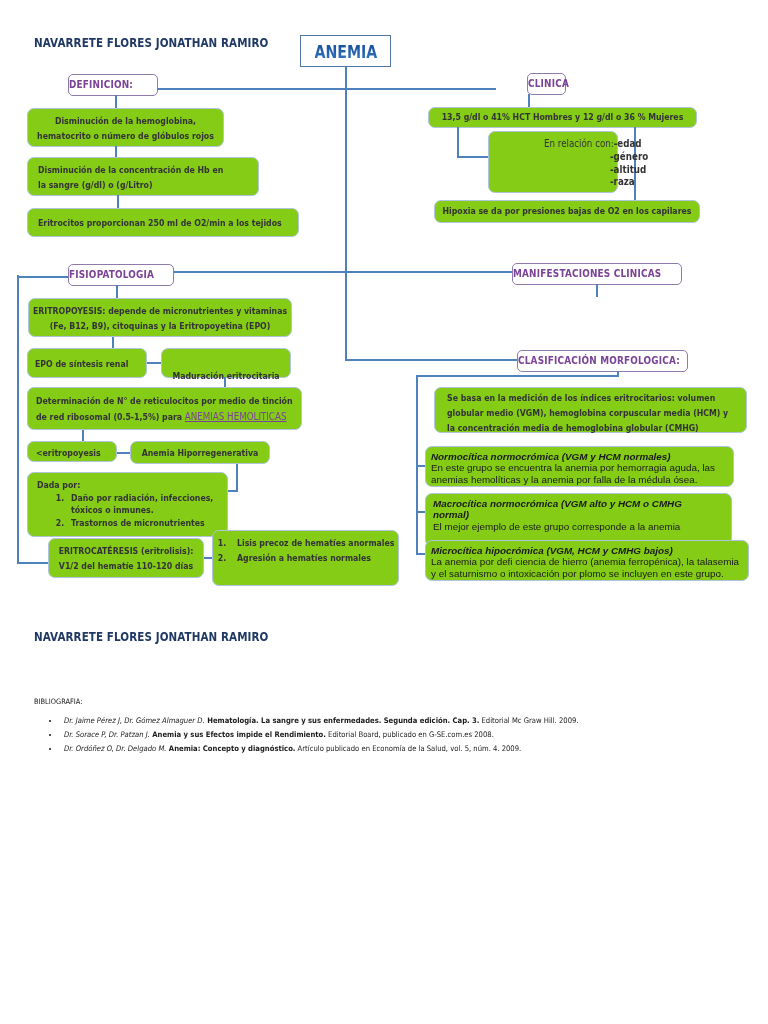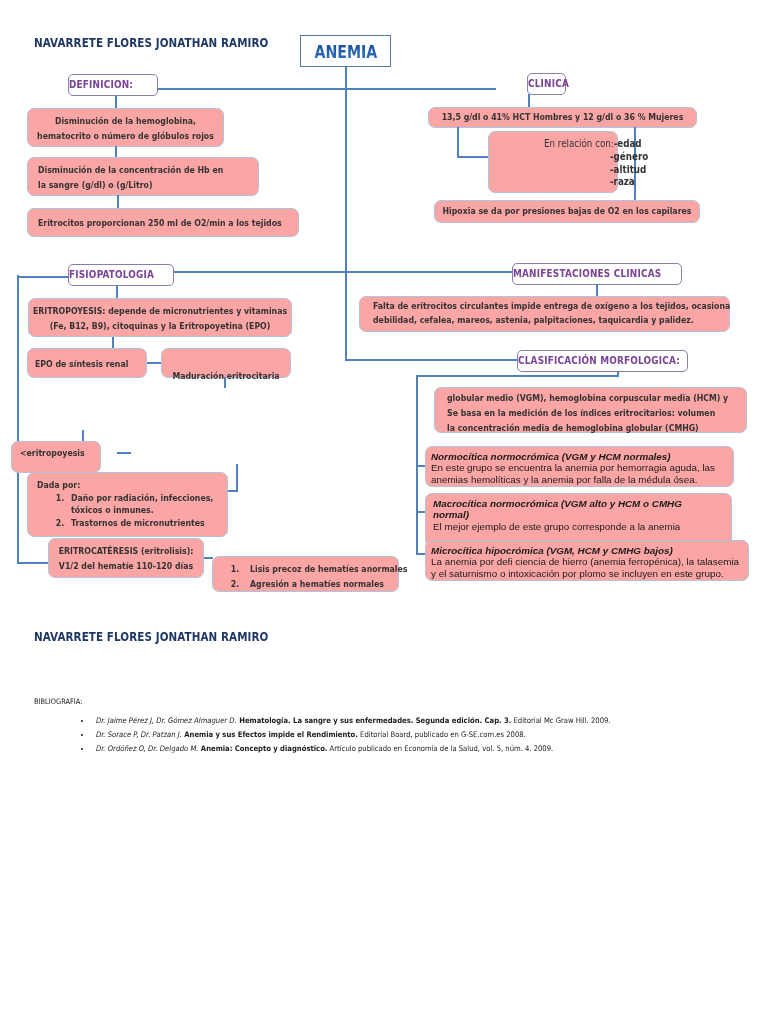--- a/index.html
+++ b/index.html
@@ -1,21 +1,21 @@
 <!DOCTYPE html>
 <html><head>
 <meta charset="utf-8">
 <title>Anemia</title>
 <style>
   html,body{margin:0;padding:0;}
   body{width:768px;height:1024px;background:#ffffff;font-family:"Liberation Sans",sans-serif;
        -webkit-font-smoothing:antialiased;}
   #page{position:relative;width:768px;height:1024px;overflow:hidden;}
   .rbox{position:absolute;box-sizing:border-box;border:1px solid #b0c4de;border-radius:7px;
-        background:#fca5a5;color:#333333;font-size:8.7px;line-height:15px;font-weight:bold;
+        background:#84cc16;color:#333333;font-size:8.7px;line-height:15px;font-weight:bold;
         white-space:nowrap;
         font-family:"DejaVu Sans Condensed","Liberation Sans",sans-serif;}
   .tagbox{position:absolute;box-sizing:border-box;border:1px solid #8f7bab;border-radius:5px;
         background:#ffffff;color:#7b4397;font-size:9.9px;font-weight:bold;
         font-family:"DejaVu Sans Condensed","Liberation Sans",sans-serif;letter-spacing:.2px;}
   .line{position:absolute;background:#4f81bd;}
   .hline{height:2px;}
   .vline{width:2px;}
   .ctr{text-align:center;}
   .name{position:absolute;color:#1f3864;font-weight:bold;font-size:11.5px;
@@ -36,21 +36,21 @@
   .olist2 li{white-space:nowrap;padding-left:8px;}
   .tipo{font-family:"Liberation Sans",sans-serif;font-weight:normal;font-size:9.85px;
         line-height:11.3px;color:#1a1a1a;}
   .tipo-title{font-weight:bold;font-style:italic;}
   .tipo-wrap{white-space:normal;}
   .tipo-body{font-weight:normal;}
   .biblabel{position:absolute;font-size:7.4px;color:#1a1a1a;
         font-family:"DejaVu Sans Condensed","Liberation Sans",sans-serif;}
   .biblist{position:absolute;margin:0;padding-left:26px;font-size:7.6px;line-height:14px;
         color:#1a1a1a;font-family:"DejaVu Sans Condensed","Liberation Sans",sans-serif;}
-  .biblist li{padding-left:4px;margin-left:32px;}
+  .biblist li{padding-left:4px;}
 </style>
 </head>
 <body>
 
 <div id="page">
 
   <div class="name" style="left:34px;top:36px;">NAVARRETE FLORES JONATHAN RAMIRO</div>
 
   <div class="rootbox" style="left:300px;top:35px;width:91px;height:32px;">
     <span>ANEMIA</span>
@@ -124,72 +124,75 @@
 
   <div class="rbox" style="left:27px;top:348px;width:120px;height:30px;padding:8px 0 0 7px;">
     <div>EPO de síntesis renal</div>
   </div>
   <div class="line hline" style="left:147px;top:362px;width:15px;"></div>
   <div class="rbox ctr" style="left:161px;top:348px;width:130px;height:30px;padding-top:20px;">
     <div>Maduración eritrocitaria</div>
   </div>
   <div class="line vline" style="left:224px;top:377px;height:11px;"></div>
 
+  <div class="rbox" style="left:27px;top:387px;width:275px;height:43px;padding:6px 0 0 8px;">
+    <div>Determinación de N° de reticulocitos por medio de tinción</div>
+    <div><span>de red ribosomal (0.5-1,5%) para </span><span class="link">ANEMIAS HEMOLITICAS</span></div>
+  </div>
   <div class="line vline" style="left:82px;top:430px;height:11px;"></div>
 
-  <div class="rbox" style="left:11px;top:441px;width:90px;height:32px;padding:4px 0 0 8px;">
+  <div class="rbox" style="left:27px;top:441px;width:90px;height:21px;padding:4px 0 0 8px;">
     <div>&lt;eritropoyesis</div>
   </div>
   <div class="line hline" style="left:117px;top:452px;width:14px;"></div>
+  <div class="rbox ctr" style="left:130px;top:441px;width:140px;height:23px;padding-top:4px;">
+    <div>Anemia Hiporregenerativa</div>
+  </div>
   <div class="line vline" style="left:236px;top:464px;height:28px;"></div>
   <div class="line hline" style="left:228px;top:490px;width:10px;"></div>
 
   <div class="rbox" style="left:27px;top:472px;width:201px;height:65px;padding:6px 0 0 9px;line-height:12.5px;">
     <div>Dada por:</div>
     <ol class="olist">
       <li>Daño por radiación, infecciones,
 tóxicos o inmunes.</li>
       <li>Trastornos de micronutrientes</li>
     </ol>
   </div>
 
   <div class="rbox ctr" style="left:48px;top:538px;width:156px;height:40px;padding-top:5px;">
     <div>ERITROCATÉRESIS (eritrolisis):</div>
     <div>V1/2 del hematíe 110-120 días</div>
   </div>
   <div class="line hline" style="left:204px;top:557px;width:9px;"></div>
-  <div class="rbox" style="left:212px;top:556px;width:187px;height:36px;padding:5px 0 0 13px;">
+  <div class="rbox" style="left:212px;top:530px;width:187px;height:56px;padding:5px 0 0 0px;">
     <ol class="olist olist2">
       <li>Lisis precoz de hematíes anormales</li>
       <li>Agresión a hematíes normales</li>
     </ol>
   </div>
 
   <div class="tagbox" style="left:512px;top:263px;width:170px;height:22px;line-height:20px;">
     <span>MANIFESTACIONES CLINICAS</span>
   </div>
   <div class="line vline" style="left:596px;top:284px;height:13px;"></div>
-  <div class="rbox" style="left:359px;top:296px;width:371px;height:36px;padding:3px 0 0 13px;line-height:13.5px;">
-    <div>Falta de eritrocitos circulantes impide entrega de oxígeno a los tejidos, ocasiona</div>
-    <div>debilidad, cefalea, mareos, astenia, palpitaciones, taquicardia y palidez.</div>
-  </div>
 
   <div class="tagbox" style="left:517px;top:350px;width:171px;height:22px;line-height:20px;">
     <span>CLASIFICACIÓN MORFOLOGICA:</span>
   </div>
   <div class="line vline" style="left:617px;top:371px;height:6px;"></div>
   <div class="line hline" style="left:416px;top:375px;width:203px;"></div>
   <div class="line vline" style="left:416px;top:375px;height:180px;"></div>
   <div class="line hline" style="left:416px;top:465px;width:12px;"></div>
   <div class="line hline" style="left:416px;top:511px;width:12px;"></div>
   <div class="line hline" style="left:416px;top:553px;width:12px;"></div>
 
   <div class="rbox" style="left:434px;top:387px;width:313px;height:46px;padding:3px 0 0 12px;">
+    <div>Se basa en la medición de los índices eritrocitarios: volumen</div>
     <div>globular medio (VGM), hemoglobina corpuscular media (HCM) y</div>
-    <div>Se basa en la medición de los índices eritrocitarios: volumen</div>
     <div>la concentración media de hemoglobina globular (CMHG)</div>
   </div>
 
   <div class="rbox tipo" style="left:425px;top:446px;width:309px;height:41px;padding:4px 0 0 5px;">
     <div class="tipo-title">Normocítica normocrómica (VGM y HCM normales)</div>
     <div class="tipo-body">En este grupo se encuentra la anemia por hemorragia aguda, las</div>
     <div class="tipo-body">anemias hemolíticas y la anemia por falla de la médula ósea.</div>
   </div>
 
   <div class="rbox tipo" style="left:425px;top:493px;width:307px;height:54px;padding:4px 0 2px 7px;">

